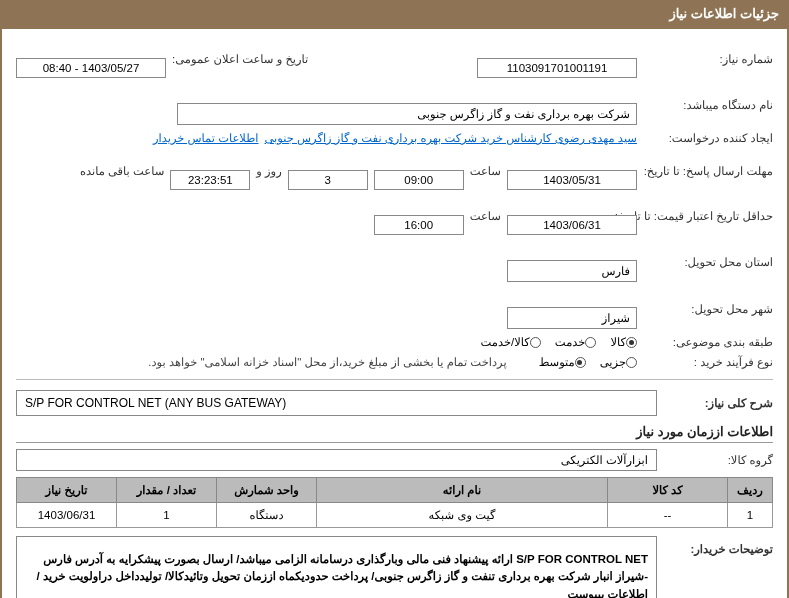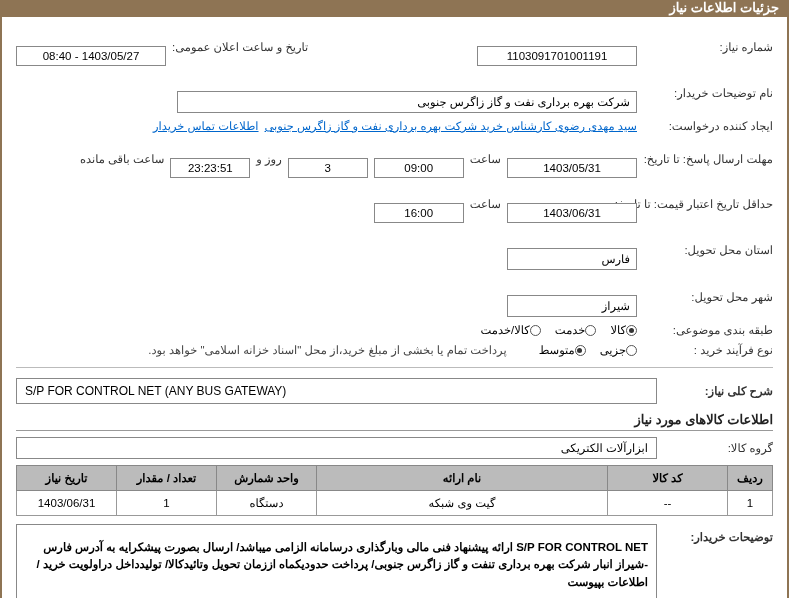--- a/index.html
+++ b/index.html
@@ -8,21 +8,21 @@
   font-size: 12px;
   background: #fff;
   direction: rtl;
   width: 789px;
   height: 598px;
   position: relative;
 }
 .header-bar {
   background: #8e7454;
   color: #fff;
-  padding: 0 10px;
+  padding: 6px 10px;
   font-weight: bold;
   font-size: 13px;
   text-align: right;
 }
 .main-frame {
   border: 2px solid #8e7454;
   margin: 0;
   padding: 10px 14px;
   background: #fff;
   min-height: 560px;
@@ -164,21 +164,21 @@
 
   <div class="row">
     <span class="label" style="width:130px">شماره نیاز:</span>
     <span class="field" style="width:160px">1103091701001191</span>
     <span class="flex-gap"></span>
     <span class="label">تاریخ و ساعت اعلان عمومی:</span>
     <span class="field" style="width:150px">1403/05/27 - 08:40</span>
   </div>
 
   <div class="row">
-    <span class="label" style="width:130px">نام توضیحات خریدار:</span>
+    <span class="label" style="width:130px">نام دستگاه میباشد:</span>
     <span class="field field-right" style="width:460px">شرکت بهره برداری نفت و گاز زاگرس جنوبی</span>
   </div>
 
   <div class="row">
     <span class="label" style="width:130px">ایجاد کننده درخواست:</span>
     <span class="link-blue">سید مهدی رضوی کارشناس خرید شرکت بهره برداری نفت و گاز زاگرس جنوبی</span>
     <span class="link-blue">اطلاعات تماس خریدار</span>
   </div>
 
   <div class="row">
@@ -243,21 +243,21 @@
     <span class="label" style="color:#444">پرداخت تمام یا بخشی از مبلغ خرید،از محل "اسناد خزانه اسلامی" خواهد بود.</span>
   </div>
 
   <hr class="hr">
 
   <div class="row">
     <span class="label" style="width:110px;font-weight:bold">شرح کلی نیاز:</span>
     <span class="big-field" style="flex:1">S/P FOR CONTROL NET (ANY BUS GATEWAY)</span>
   </div>
 
-  <div class="section-title">اطلاعات کالاهای مورد نیاز</div>
+  <div class="section-title">اطلاعات اززمان مورد نیاز</div>
 
   <div class="row">
     <span class="label" style="width:110px;font-weight:normal">گروه کالا:</span>
     <span class="wide-field" style="flex:1">ابزارآلات الکتریکی</span>
   </div>
 
   <table class="table">
     <thead>
       <tr>
         <th style="width:45px">ردیف</th>

